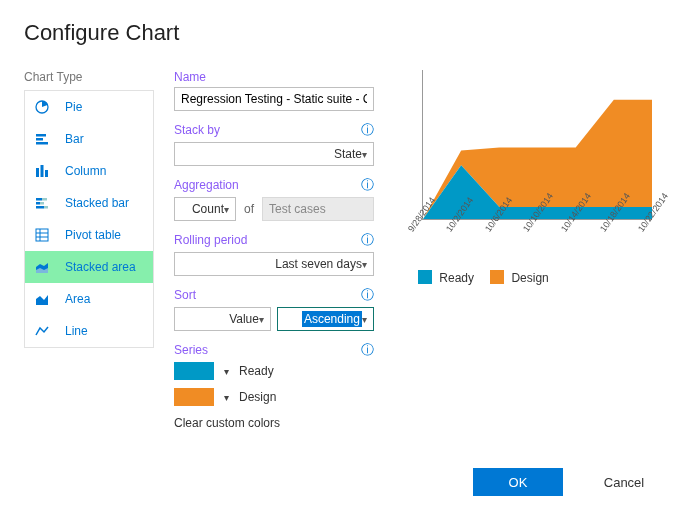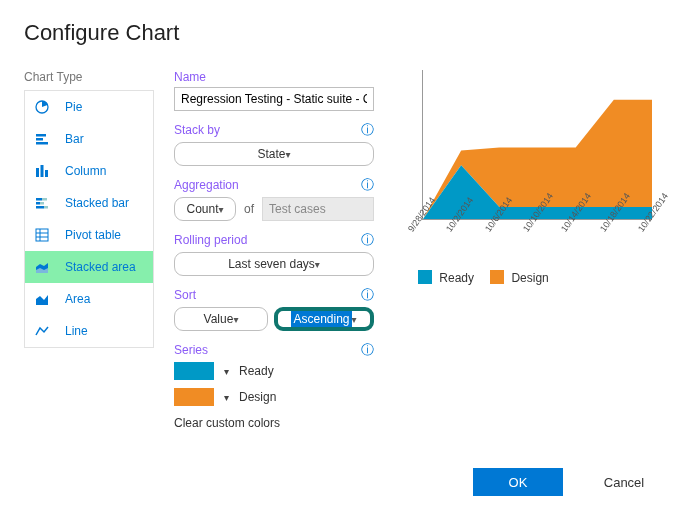--- a/index.html
+++ b/index.html
@@ -17,28 +17,28 @@
   .ct-icon { width: 14px; height: 14px; display: inline-flex; align-items: center; justify-content: center; }
   .field { margin-bottom: 10px; }
   .field-label-row { display: flex; align-items: center; justify-content: space-between; margin-bottom: 3px; }
   .field-label { color: #8b5cf6; font-size: 12px; }
   .info-icon { color: #0078d4; font-size: 13px; }
   input.text, .select, .readonly {
     width: 100%; height: 24px; border: 1px solid #bfbfbf; padding: 2px 6px;
     font-family: inherit; font-size: 12px; background: #fff;
   }
   .readonly { background: #eaeaea; border-color: #d9d9d9; color: #888; }
-  .select { display: flex; align-items: center; justify-content: center; cursor: pointer; border-radius: 9px; }
+  .select { display: flex; align-items: center; justify-content: flex-end; cursor: pointer; }
   .select .chev { color: #555; font-size: 10px; }
   .row { display: flex; gap: 6px; align-items: center; }
   .row > .select { flex: 1; }
   .row .of { color: #666; padding: 0 2px; }
   .sort-row { display: flex; gap: 6px; }
   .sort-row .select { flex: 1; }
-  .sort-row .asc { border: 4px solid #0f766e; }
+  .sort-row .asc { border: 1px solid #0f766e; }
   .asc .seltext { background: #0078d4; color: #fff; padding: 1px 2px; }
   .series-row { display: flex; align-items: center; gap: 10px; margin-bottom: 8px; }
   .swatch { width: 40px; height: 18px; }
   .swatch-chev { font-size: 10px; color: #444; }
   .link { color: #333; text-decoration: none; cursor: pointer; }
   .footer { display: flex; justify-content: flex-end; gap: 16px; margin-top: 28px; padding-right: 6px; }
   .btn { width: 90px; height: 28px; display: flex; align-items: center; justify-content: center; cursor: pointer; font-size: 13px; }
   .btn-primary { background: #0078d4; color: #fff; }
   .btn-secondary { background: #fff; color: #333; }
   

